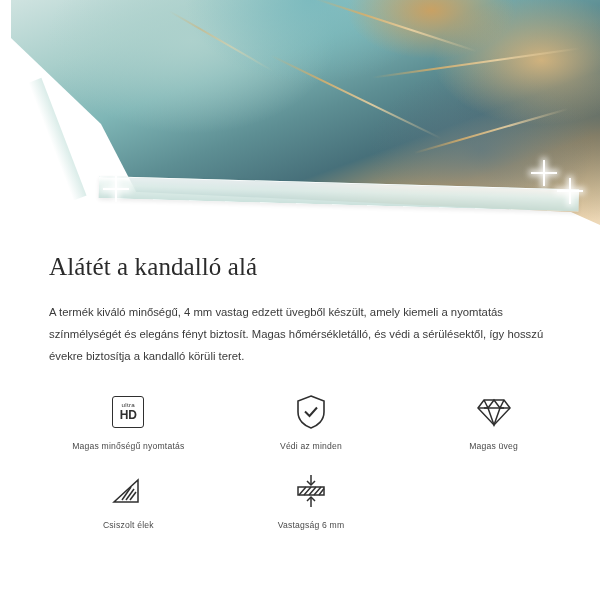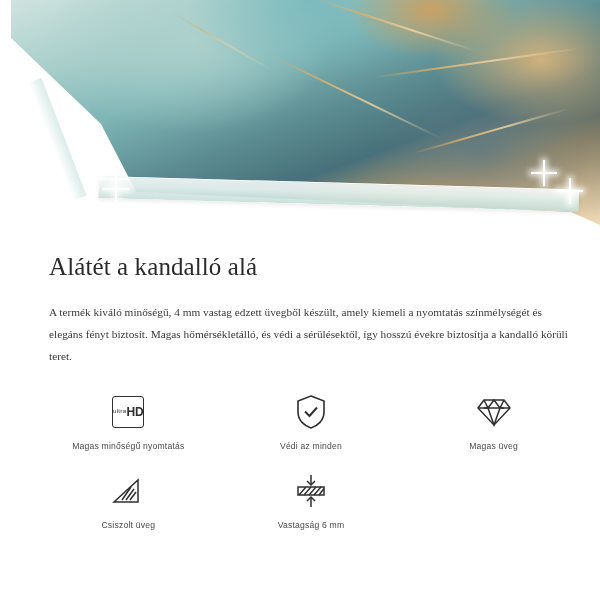--- a/index.html
+++ b/index.html
@@ -109,21 +109,21 @@
     font-weight: 400;
     color: #2b2b2b;
     font-size: 25px;
     line-height: 1.38;
     margin: 0 0 16px 0;
     letter-spacing: .1px;
   }
   h1.headline .l2 { display: block; }
 
   p.body {
-    font-family: Liberation Serif, serif;
+    font-family: Liberation Sans, sans-serif;
     font-size: 11.3px;
     line-height: 1.95;
     color: #3a3a3a;
     margin: 0;
     max-width: 530px;
   }
 
   
   .features {
     margin-top: 24px;
@@ -151,20 +151,21 @@
     font-size: 8.6px;
     color: #4a4a4a;
     letter-spacing: .2px;
     line-height: 1.3;
   }
   .ultrahd {
     width: 32px; height: 32px;
     border: 1.6px solid #2f2f2f;
     border-radius: 3px;
     display: flex;
+    flex-direction: column;
     align-items: center;
     justify-content: center;
     line-height: 1;
   }
   .ultrahd .u-top { font-size: 6.2px; letter-spacing: .3px; color: #2f2f2f; }
   .ultrahd .u-bot { font-size: 12px; font-weight: bold; color: #2f2f2f; margin-top: 1px; }
 </style>
 </head>
 <body>
 
@@ -235,21 +236,21 @@
 
     <div class="feature">
       <div class="feature-icon">
         <svg width="34" height="30" viewBox="0 0 34 30" fill="none" stroke="#2f2f2f" stroke-width="1.5">
           <path d="M3 26 L27 26 L27 4 z"></path>
           <line x1="11" y1="24" x2="20" y2="11"></line>
           <line x1="15" y1="24" x2="23" y2="13"></line>
           <line x1="19" y1="24" x2="25" y2="16"></line>
         </svg>
       </div>
-      <div class="feature-label">Csiszolt üveg</div>
+      <div class="feature-label">Csiszolt élek</div>
     </div>
 
     <div class="feature">
       <div class="feature-icon">
         <svg width="36" height="36" viewBox="0 0 36 36" fill="none" stroke="#2f2f2f" stroke-width="1.5">
           <line x1="18" y1="2" x2="18" y2="11"></line>
           <polyline points="14,8 18,12 22,8"></polyline>
           <rect x="5" y="14" width="26" height="8"></rect>
           <line x1="6" y1="22" x2="13" y2="14"></line>
           <line x1="11" y1="22" x2="18" y2="14"></line>

